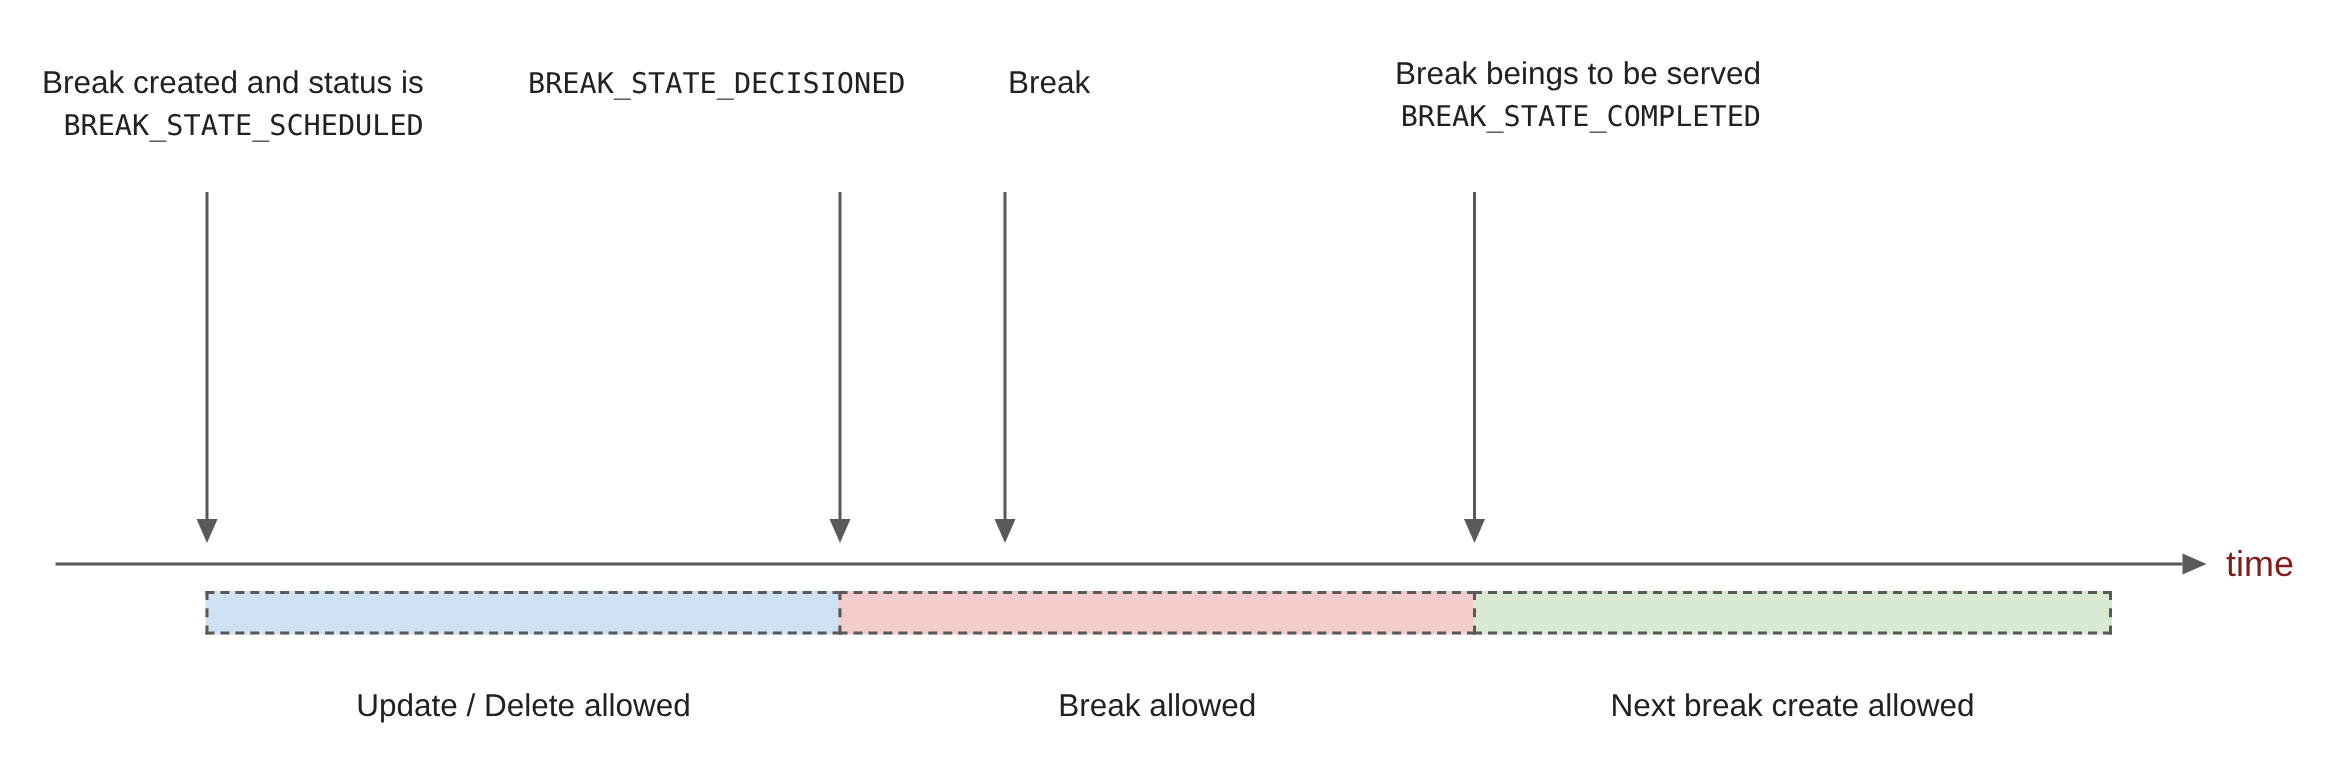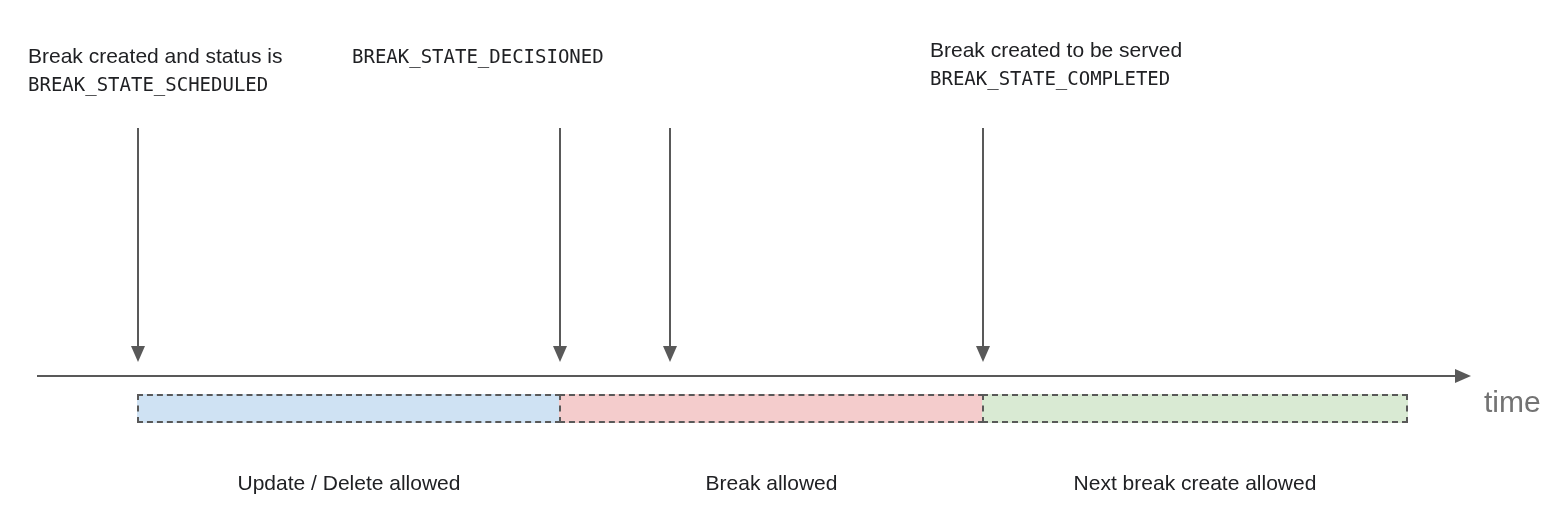--- a/index.html
+++ b/index.html
@@ -14,20 +14,21 @@
     background: #ffffff;
     overflow: hidden;
     font-family: "Liberation Sans", sans-serif;
     color: #202124;
   }
 
   
   .annotation {
     position: absolute;
     white-space: nowrap;
+    text-align: right;
   }
   .annotation .text-line {
     display: block;
     font-family: "Liberation Sans", sans-serif;
     font-size: 21px;
     line-height: 28px;
     color: #202124;
   }
   .annotation .code-line {
     display: block;
@@ -80,25 +81,24 @@
     width: 0;
     height: 0;
     border-top: 7px solid transparent;
     border-bottom: 7px solid transparent;
     border-left: 16px solid #595959;
   }
   .axis-label {
     position: absolute;
     left: 1484px;
     top: 363px;
-    font-size: 30px;
+    font-size: 24px;
     line-height: 28px;
-    color: #737373;
+    color: #7f1d1d;
     white-space: nowrap;
-    margin-top: 25px;
   }
 
   
   .segment {
     position: absolute;
     top: 394px;
     height: 29px;
     box-sizing: border-box;
     border: 2px dashed #595959;
   }
@@ -108,45 +108,45 @@
 
   
   .segment-label {
     position: absolute;
     top: 458px;
     font-size: 21px;
     line-height: 26px;
     text-align: center;
     color: #202124;
     white-space: nowrap;
-    margin-top: 12px;
   }
   #segment-label-1 { left: 137px; width: 424px; }
   #segment-label-2 { left: 559px; width: 425px; }
   #segment-label-3 { left: 982px; width: 426px; }
 </style>
 </head>
 <body>
 
 <div class="canvas">
 
   <div class="annotation" id="annotation-1">
     <span class="text-line">Break created and status is</span>
     <span class="code-line">BREAK_STATE_SCHEDULED</span>
   </div>
 
   <div class="annotation" id="annotation-2">
     <span class="code-line">BREAK_STATE_DECISIONED</span>
   </div>
 
   <div class="annotation" id="annotation-3">
+    <span class="text-line">Break</span>
   </div>
 
   <div class="annotation" id="annotation-4">
-    <span class="text-line">Break created to be served</span>
+    <span class="text-line">Break beings to be served</span>
     <span class="code-line">BREAK_STATE_COMPLETED</span>
   </div>
 
   <div class="varrow" id="varrow-1">
     <span class="head"></span>
   </div>
   <div class="varrow" id="varrow-2">
     <span class="head"></span>
   </div>
   <div class="varrow" id="varrow-3">

